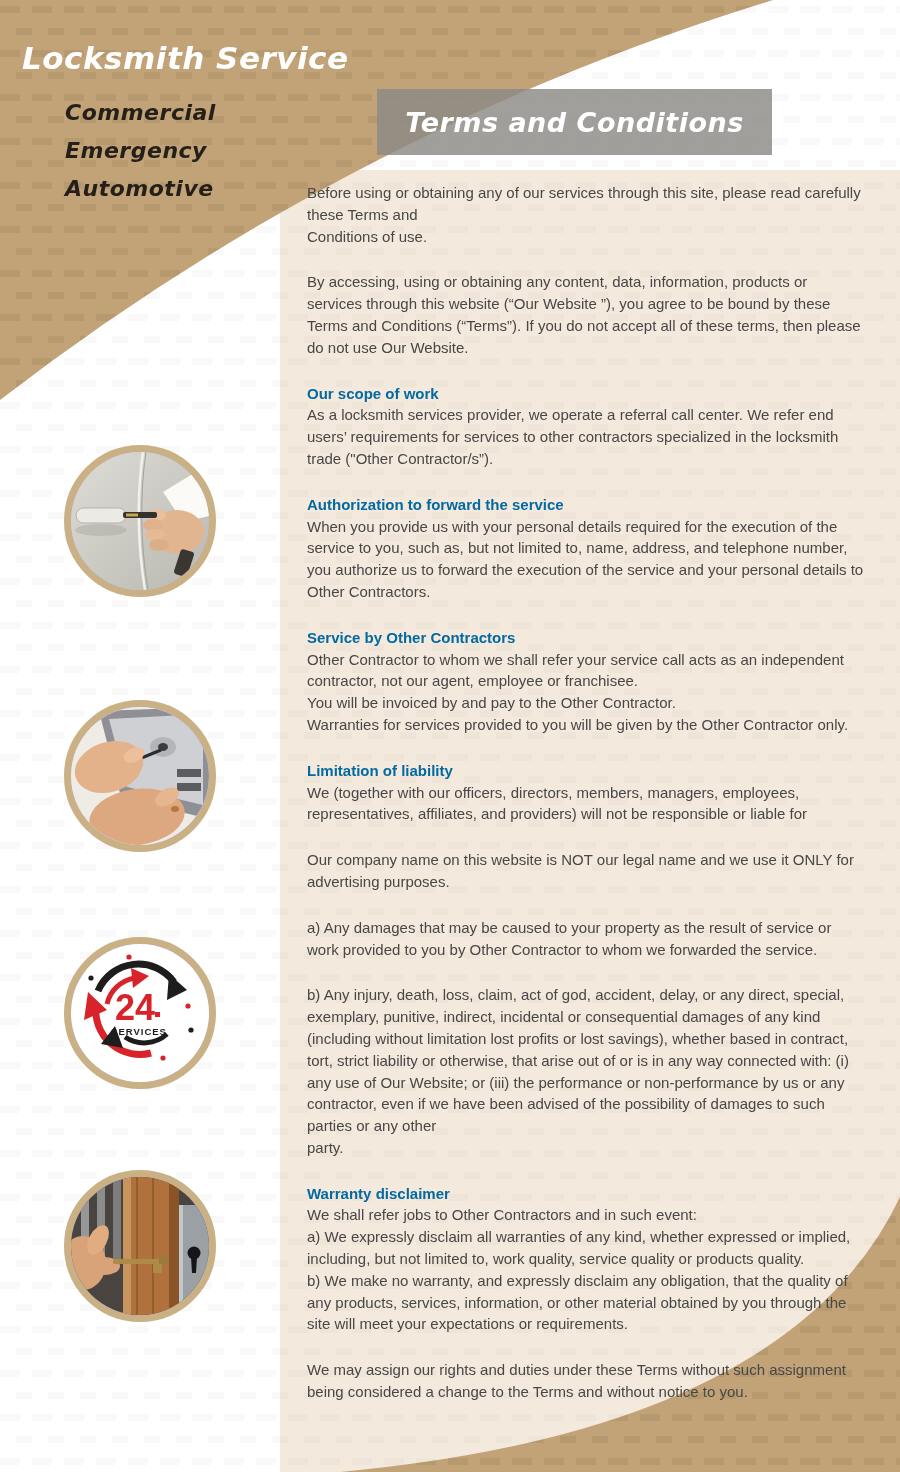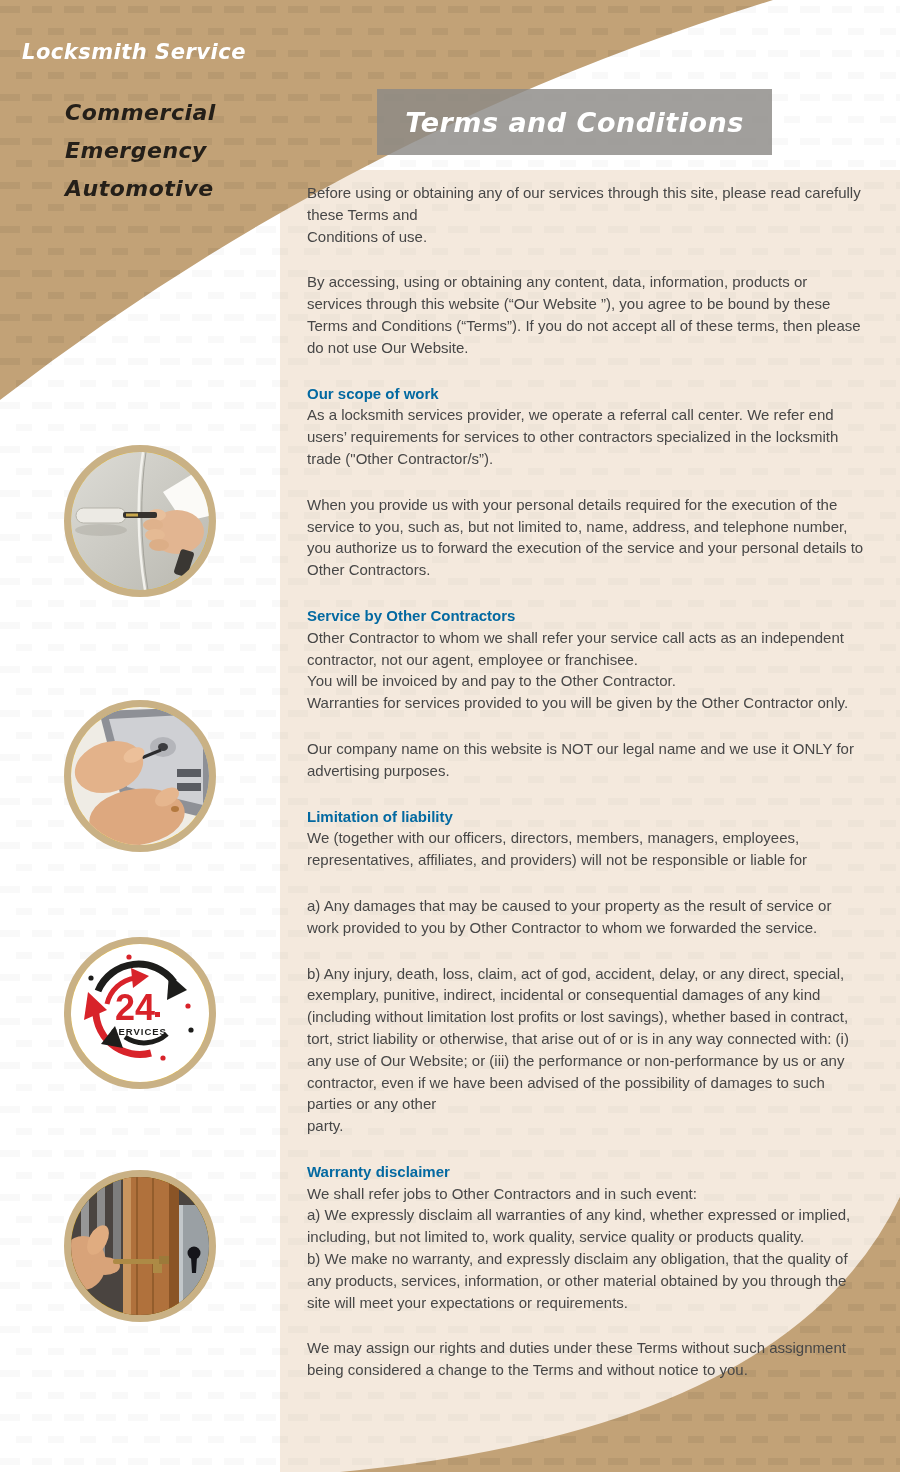--- a/index.html
+++ b/index.html
@@ -5,21 +5,21 @@
   html,body{margin:0;padding:0;}
   body{
     width:900px;height:1472px;position:relative;overflow:hidden;
     background:#ffffff;font-family:"Liberation Sans",sans-serif;
   }
   #bg{position:absolute;left:0;top:0;z-index:0;}
 
   .brand-title{
     position:absolute;left:22px;top:40px;z-index:3;
     font-family:"DejaVu Sans",sans-serif;font-style:italic;font-weight:700;
-    font-size:21px;color:#ffffff;letter-spacing:0.5px;white-space:nowrap;
+    font-size:31px;color:#ffffff;letter-spacing:0.5px;white-space:nowrap;
   }
   .services-list{
     position:absolute;left:65px;top:94px;z-index:3;
   }
   .service-item{
     font-family:"DejaVu Sans",sans-serif;font-style:italic;font-weight:700;
     font-size:22px;color:#241f19;letter-spacing:0.5px;
     height:38px;line-height:38px;white-space:nowrap;
   }
   .title-bar{
@@ -35,21 +35,21 @@
   .terms-content{
     position:absolute;left:291px;top:182px;width:574px;z-index:3;
     font-size:15px;line-height:21.8px;color:#474747;
   }
   .block{margin:0 0 24px 16px;}
   .block h3{margin:0;font-size:15px;line-height:21.8px;font-weight:700;color:#0369a1;}
   .block p{margin:0;white-space:pre-line;}
 
   .photo{
     position:absolute;left:64px;width:138px;height:138px;z-index:3;
-    border:7px solid #c9b185;border-radius:50%;overflow:hidden;background:#eab308;
+    border:7px solid #c9b185;border-radius:50%;overflow:hidden;background:#c4b5fd;
   }
   .photo svg{display:block;}
   #photo1{top:445px;}
   #photo2{top:700px;}
   #photo3{top:937px;}
   #photo4{top:1170px;}
 </style>
 </head>
 <body>
 
@@ -185,35 +185,36 @@
 Conditions of use.</p>
     </div>
     <div class="block">
       <p>By accessing, using or obtaining any content, data, information, products or services through this website (“Our Website ”), you agree to be bound by these Terms and Conditions (“Terms”). If you do not accept all of these terms, then please do not use Our Website.</p>
     </div>
     <div class="block">
       <h3>Our scope of work</h3>
       <p>As a locksmith services provider, we operate a referral call center. We refer end users’ requirements for services to other contractors specialized in the locksmith trade ("Other Contractor/s”).</p>
     </div>
     <div class="block">
+      <h3>Authorization to forward the service</h3>
       <p>When you provide us with your personal details required for the execution of the
 service to you, such as, but not limited to, name, address, and telephone number, you authorize us to forward the execution of the service and your personal details to Other Contractors.</p>
     </div>
     <div class="block">
       <h3>Service by Other Contractors</h3>
       <p>Other Contractor to whom we shall refer your service call acts as an independent contractor, not our agent, employee or franchisee.
 You will be invoiced by and pay to the Other Contractor.
 Warranties for services provided to you will be given by the Other Contractor only.</p>
     </div>
     <div class="block">
-      <p>Our company name on this website is NOT our legal name and we use it ONLY for advertising purposes.</p>
-    </div>
-    <div class="block">
       <h3>Limitation of liability</h3>
       <p>We (together with our officers, directors, members, managers, employees, representatives, affiliates, and providers) will not be responsible or liable for</p>
+    </div>
+    <div class="block">
+      <p>Our company name on this website is NOT our legal name and we use it ONLY for advertising purposes.</p>
     </div>
     <div class="block">
       <p>a) Any damages that may be caused to your property as the result of service or work provided to you by Other Contractor to whom we forwarded the service.</p>
     </div>
     <div class="block">
       <p>b) Any injury, death, loss, claim, act of god, accident, delay, or any direct, special, exemplary, punitive, indirect, incidental or consequential damages of any kind
 (including without limitation lost profits or lost savings), whether based in contract, tort, strict liability or otherwise, that arise out of or is in any way connected with: (i) any use of Our Website; or (iii) the performance or non-performance by us or any contractor, even if we have been advised of the possibility of damages to such parties or any other
 party.</p>
     </div>
     <div class="block">

